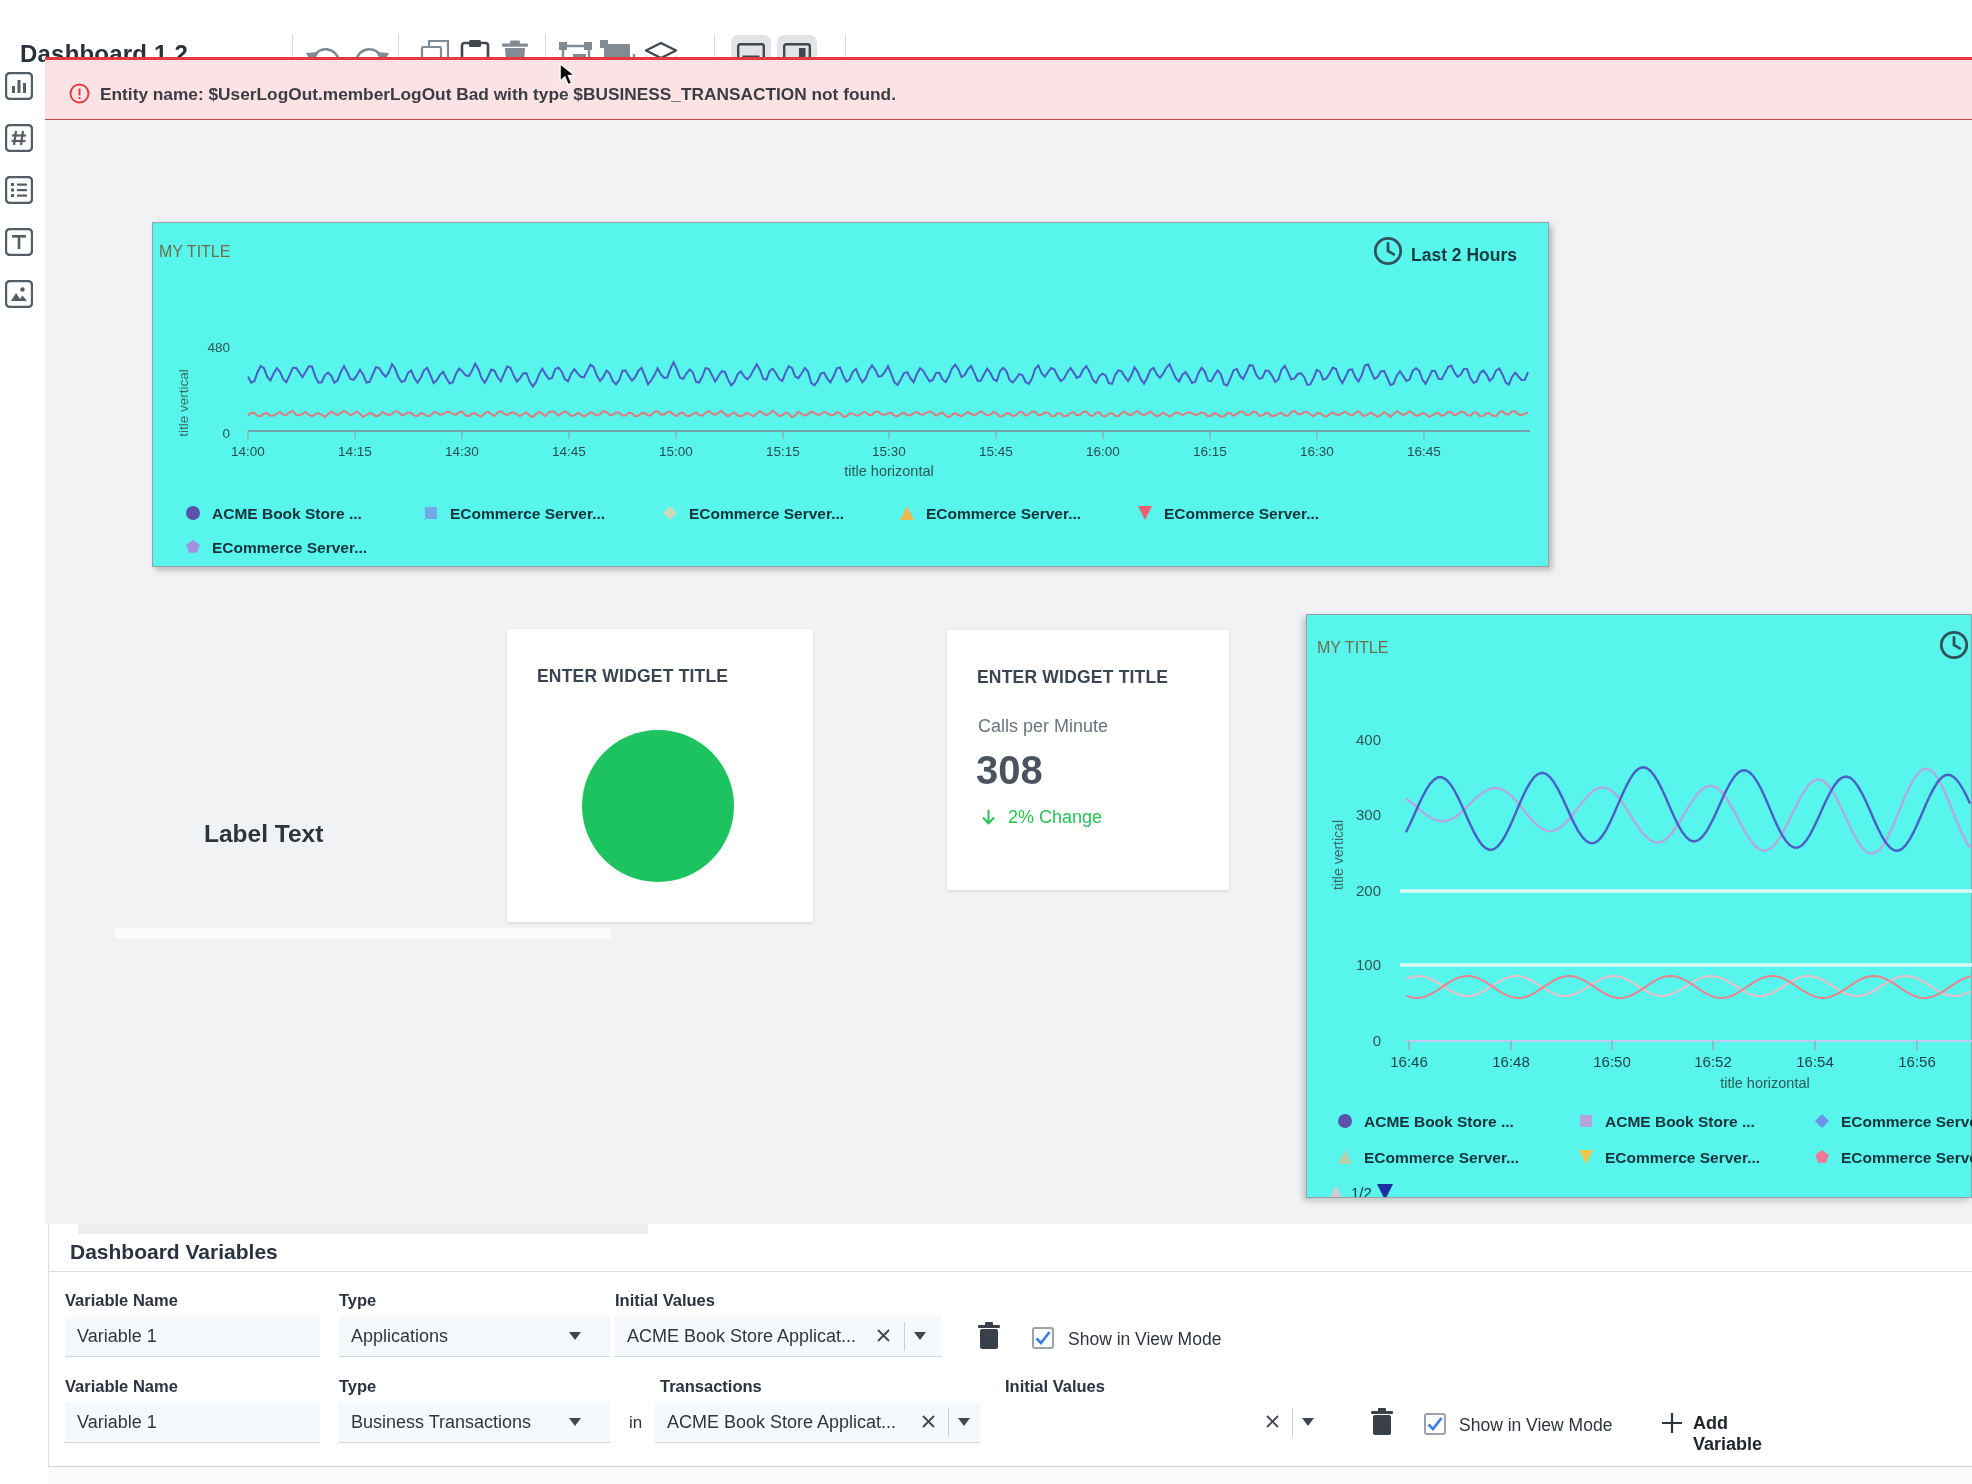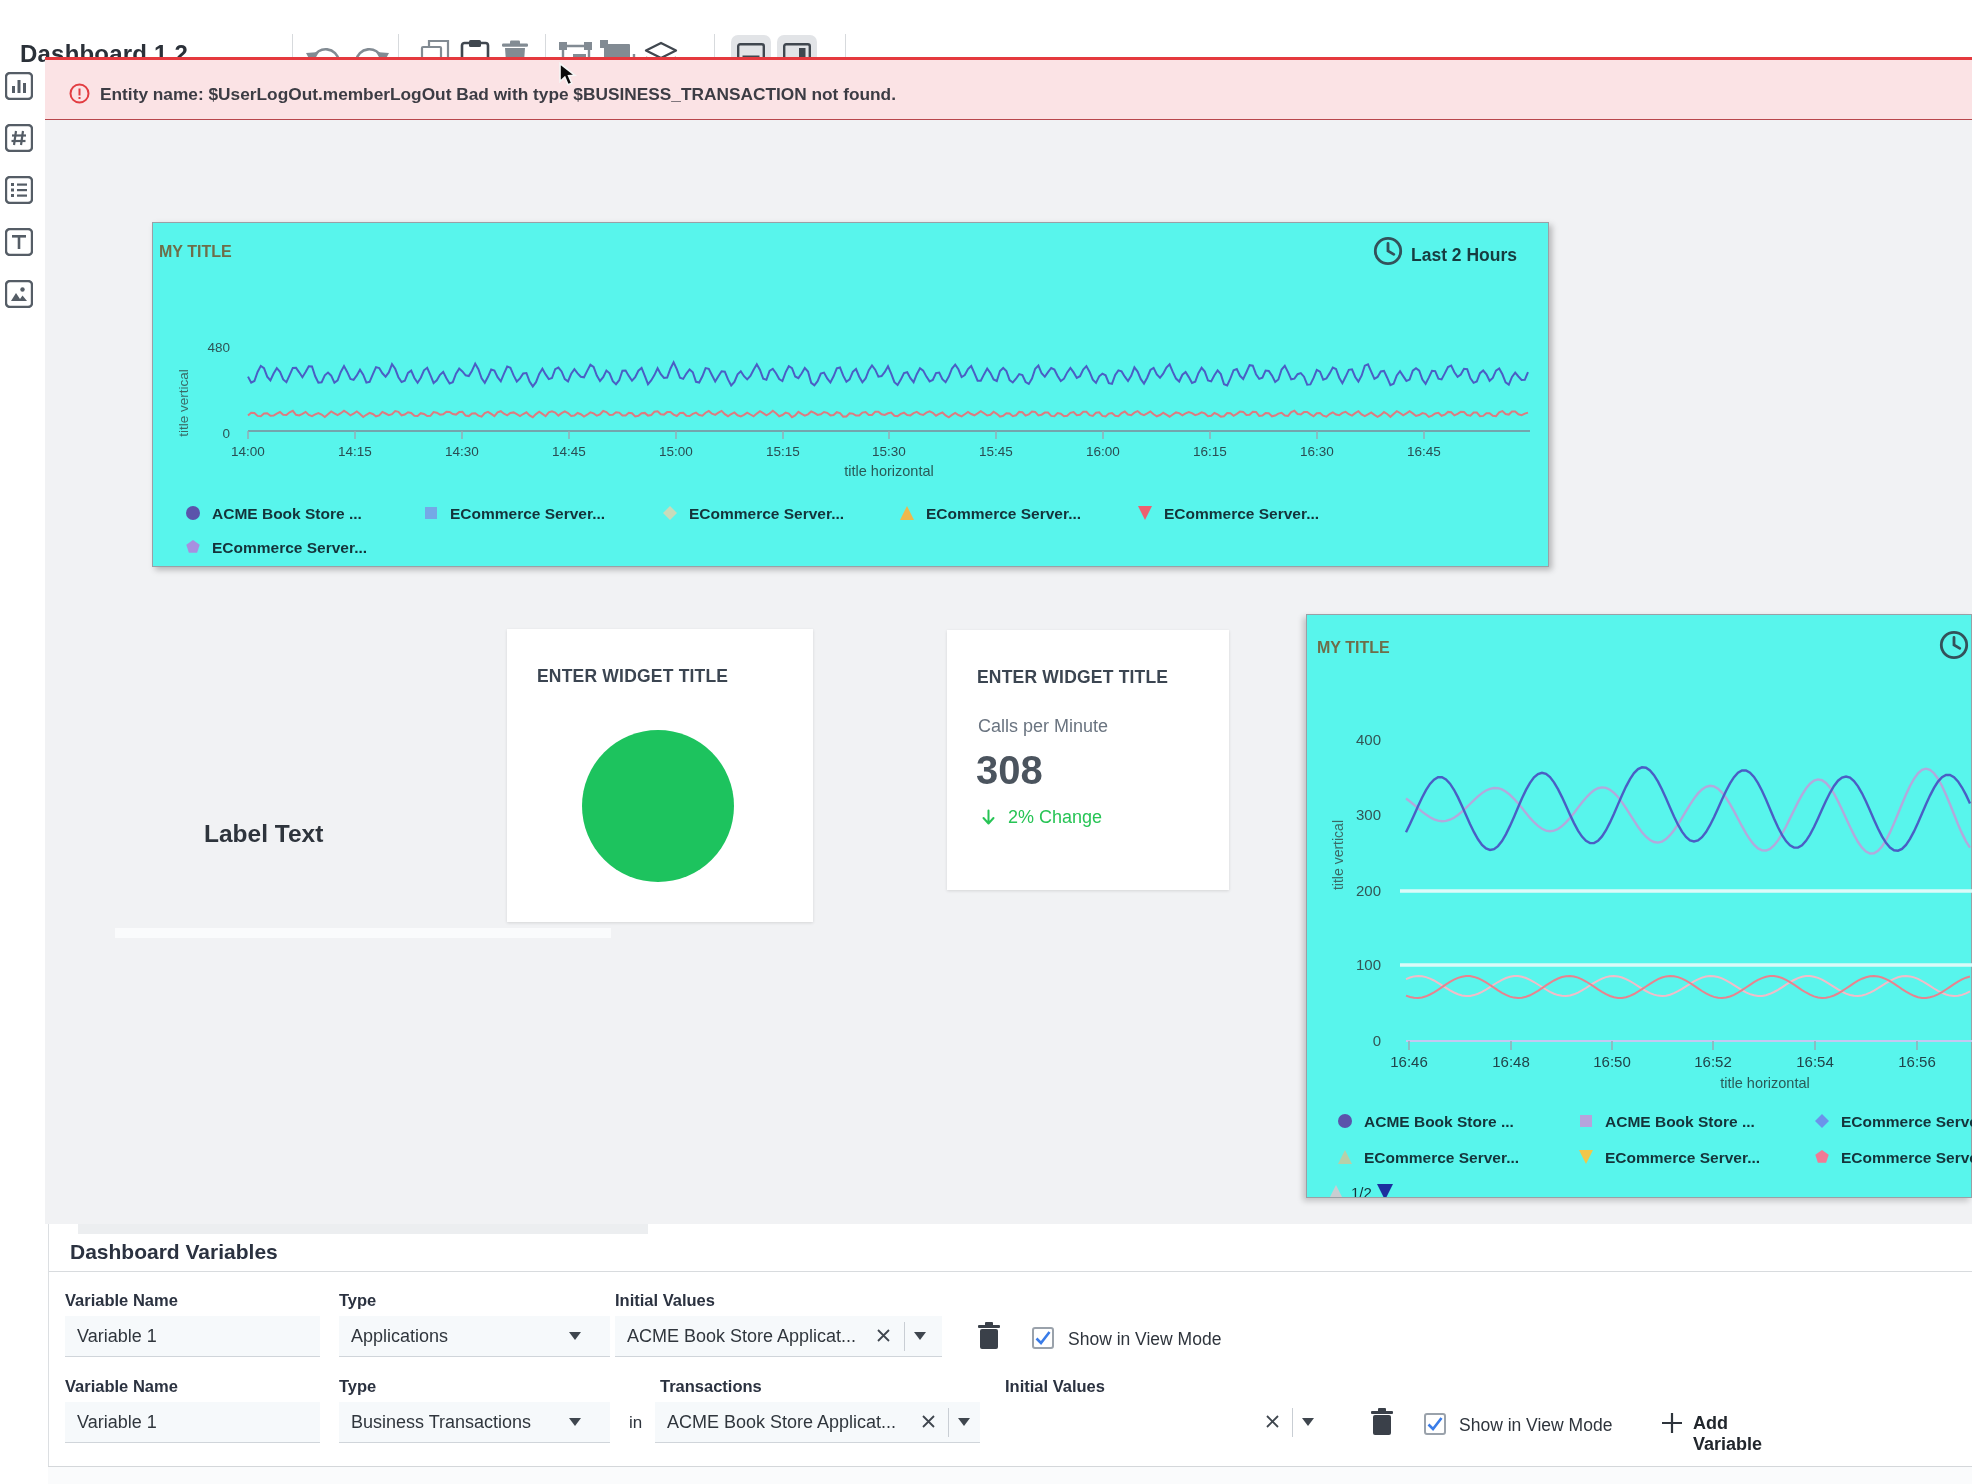--- a/index.html
+++ b/index.html
@@ -8,21 +8,21 @@
 #toolbar { left:0; top:0; width:1972px; height:56px; background:#fff;margin-top:26px; }
 #dbtitle { left:20px; top:14px; font-size:24px; font-weight:bold; color:#2b3139; letter-spacing:.2px; }
 .vsep { width:1px; background:#d7dadd; top:8px; height:40px; }
 
 #banner { left:45px; top:57px; width:1927px; height:64px; background:#fbe3e5; border-top:3px solid #e5393e; border-bottom:2px solid #b8474c; }
 #bannertext { left:55px; top:24px; font-size:17.3px; font-weight:bold; color:#3c3c44; }
 
 #canvas { left:45px; top:120px; width:1927px; height:1104px; background:#f1f2f4; }
 
 #w1 { left:152px; top:222px; width:1397px; height:345px; background:#58f5ec; border:1px solid #9aa0a6; box-shadow:3px 3px 6px rgba(0,0,0,.25); }
-.mytitle { font-size:16px; font-weight:bold; color:#6e6d49; }
+.mytitle { font-size:16px; font-weight:normal; color:#6e6d49; }
 .lasth { font-size:17.5px; font-weight:bold; color:#173c40; }
 
 .wwidget { background:#fff; box-shadow:0 1px 3px rgba(0,0,0,.12); }
 .ewt { font-size:17.5px; font-weight:bold; color:#3b4551; letter-spacing:.2px; }
 
 #vars { left:48px; top:1224px; width:1744px; height:260px; background:#fff; }
 .flabel { font-size:16.5px; font-weight:bold; color:#2b3240; }
 .field { border-bottom:1px solid #d0d5da; font-size:18px; color:#30363d; background:#f6f9fb; height:41px; padding:10px 12px; }
 </style></head><body>
 

